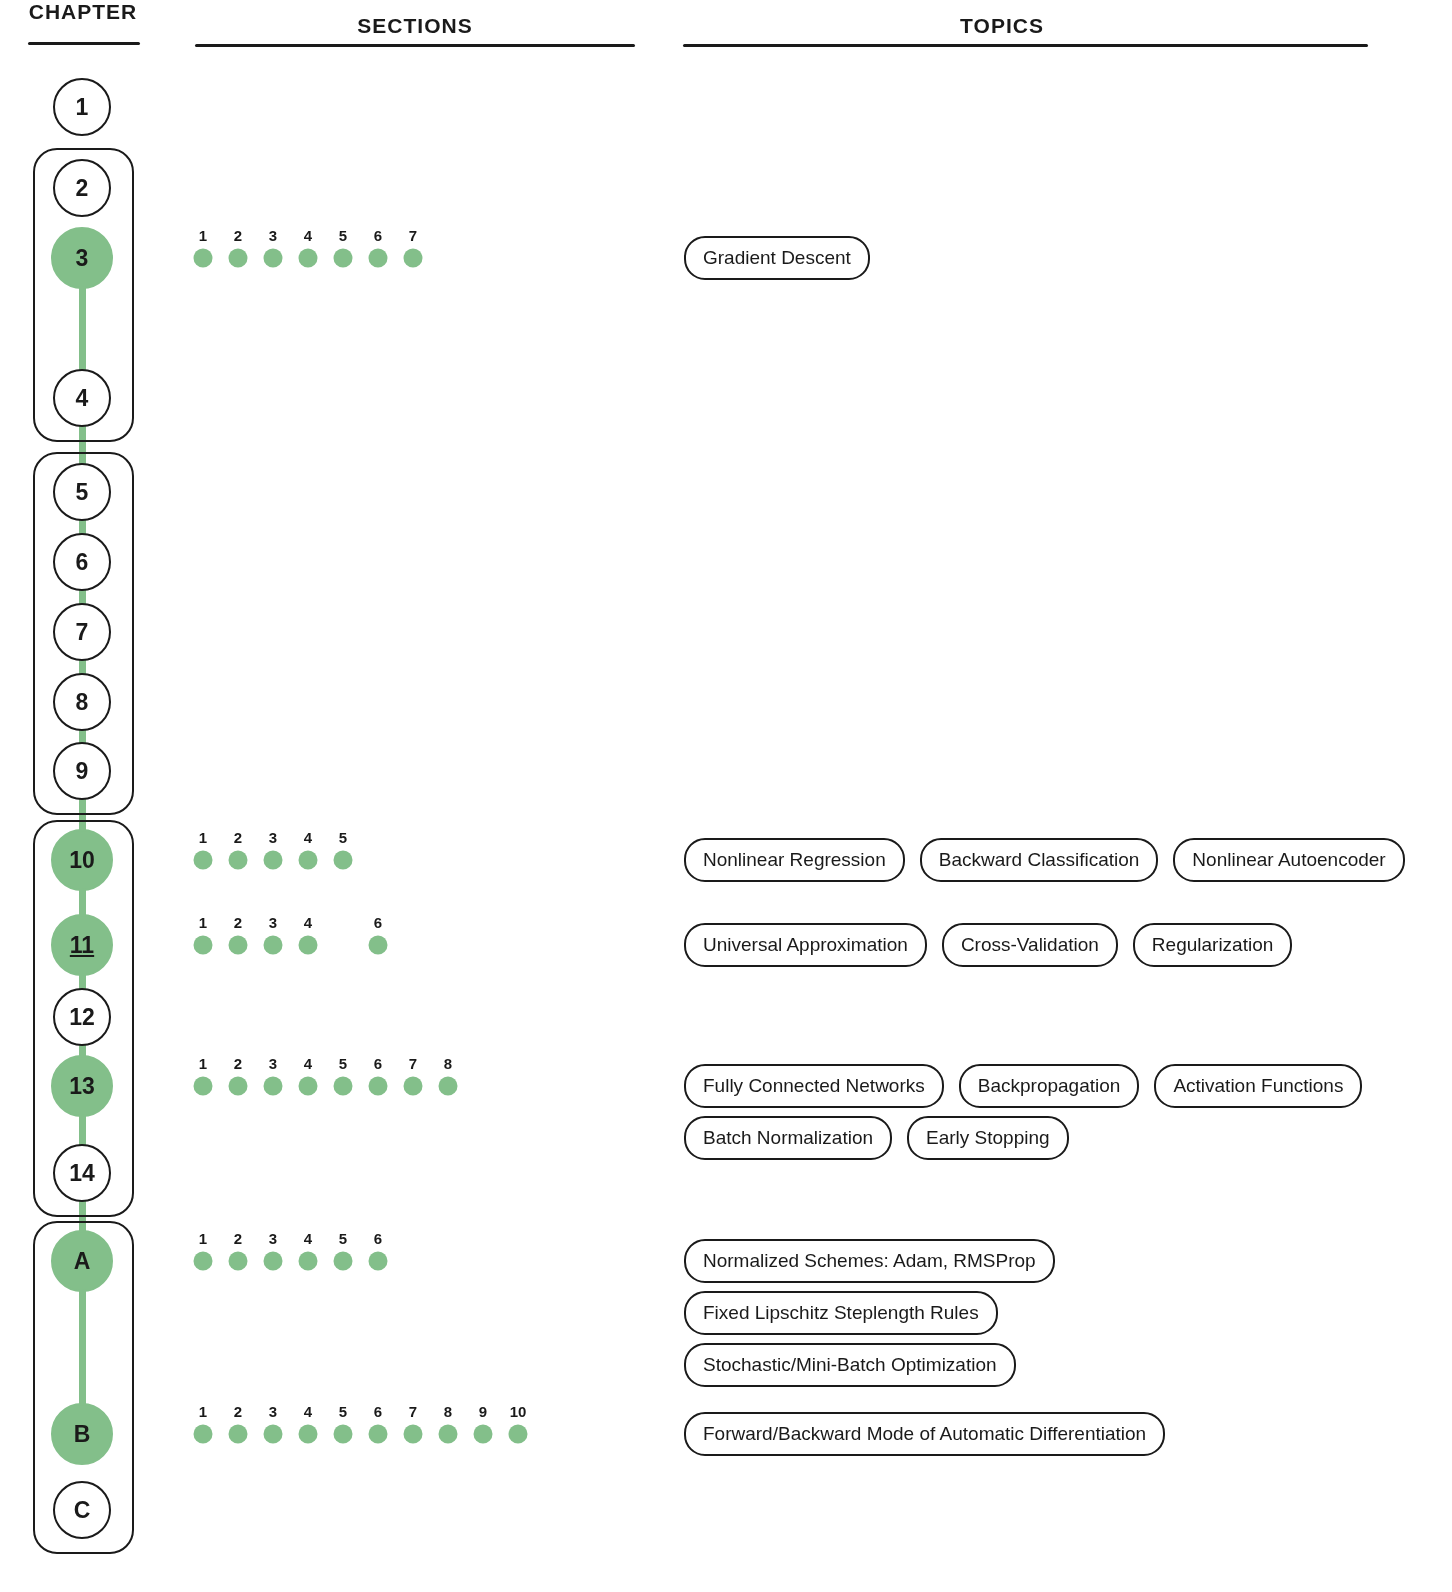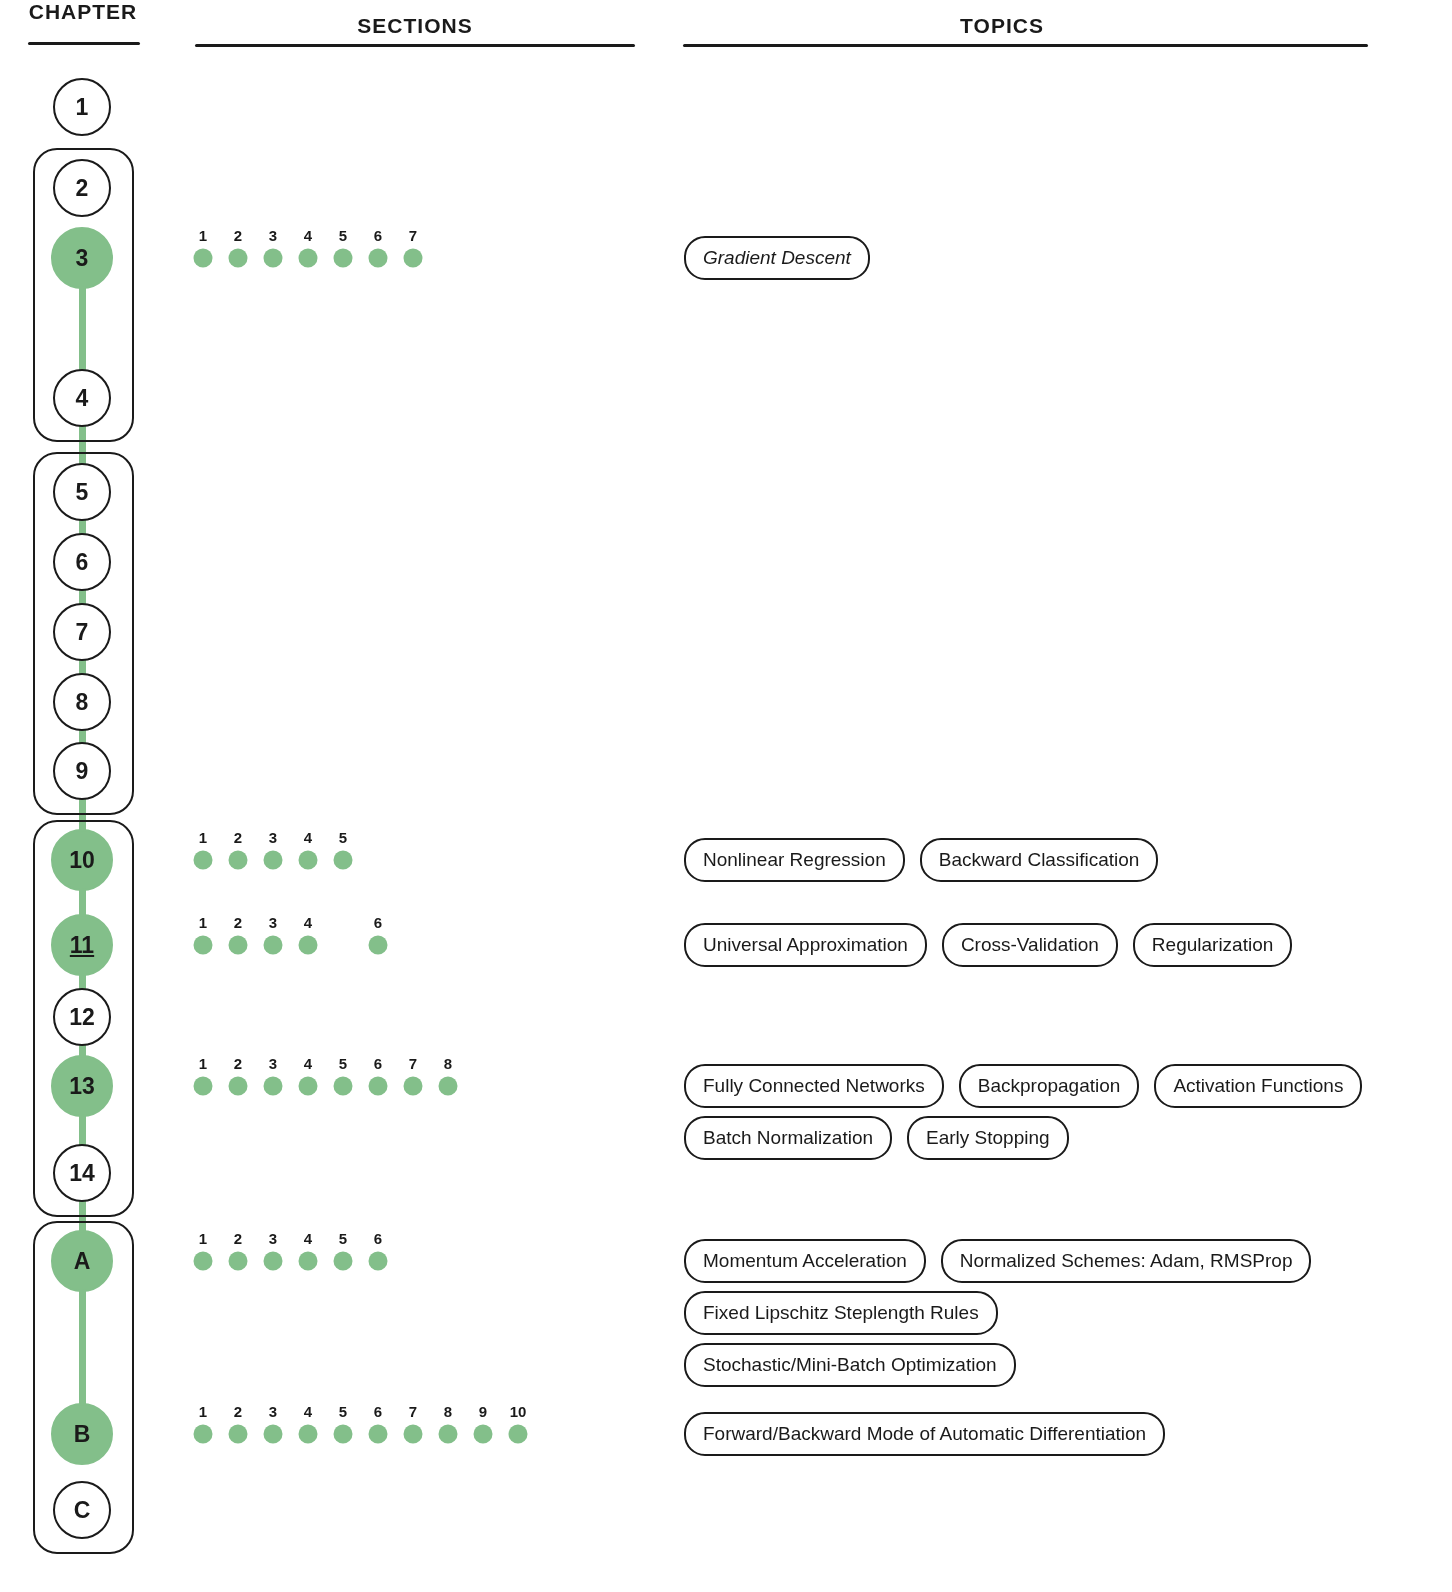--- a/index.html
+++ b/index.html
@@ -164,43 +164,43 @@
       <div class="section-label" style="left: 413px; top: 1411px;">7</div>
       <div class="section-dot" style="left: 413px; top: 1434px;"></div>
       <div class="section-label" style="left: 448px; top: 1411px;">8</div>
       <div class="section-dot" style="left: 448px; top: 1434px;"></div>
       <div class="section-label" style="left: 483px; top: 1411px;">9</div>
       <div class="section-dot" style="left: 483px; top: 1434px;"></div>
       <div class="section-label" style="left: 518px; top: 1411px;">10</div>
       <div class="section-dot" style="left: 518px; top: 1434px;"></div>
     </div>
   <div id="layer-topics">
-      <div class="topic-row" style="left: 684px; top: 258px; font-style: italic;">
+      <div class="topic-row" style="left: 684px; top: 258px;">
         <div class="topic-pill">Gradient Descent</div>
       </div>
       <div class="topic-row" style="left: 684px; top: 860px;">
         <div class="topic-pill">Nonlinear Regression</div>
         <div class="topic-pill">Backward Classification</div>
+        <div class="topic-pill">Nonlinear Autoencoder</div>
       </div>
       <div class="topic-row" style="left: 684px; top: 945px;">
         <div class="topic-pill">Universal Approximation</div>
         <div class="topic-pill">Cross-Validation</div>
         <div class="topic-pill">Regularization</div>
       </div>
       <div class="topic-row" style="left: 684px; top: 1086px;">
         <div class="topic-pill">Fully Connected Networks</div>
         <div class="topic-pill">Backpropagation</div>
         <div class="topic-pill">Activation Functions</div>
       </div>
       <div class="topic-row" style="left: 684px; top: 1138px;">
         <div class="topic-pill">Batch Normalization</div>
         <div class="topic-pill">Early Stopping</div>
       </div>
       <div class="topic-row" style="left: 684px; top: 1261px;">
-        <div class="topic-pill">Momentum Acceleration</div>
         <div class="topic-pill">Normalized Schemes: Adam, RMSProp</div>
       </div>
       <div class="topic-row" style="left: 684px; top: 1313px;">
         <div class="topic-pill">Fixed Lipschitz Steplength Rules</div>
       </div>
       <div class="topic-row" style="left: 684px; top: 1365px;">
         <div class="topic-pill">Stochastic/Mini-Batch Optimization</div>
       </div>
       <div class="topic-row" style="left: 684px; top: 1434px;">
         <div class="topic-pill">Forward/Backward Mode of Automatic Differentiation</div>

